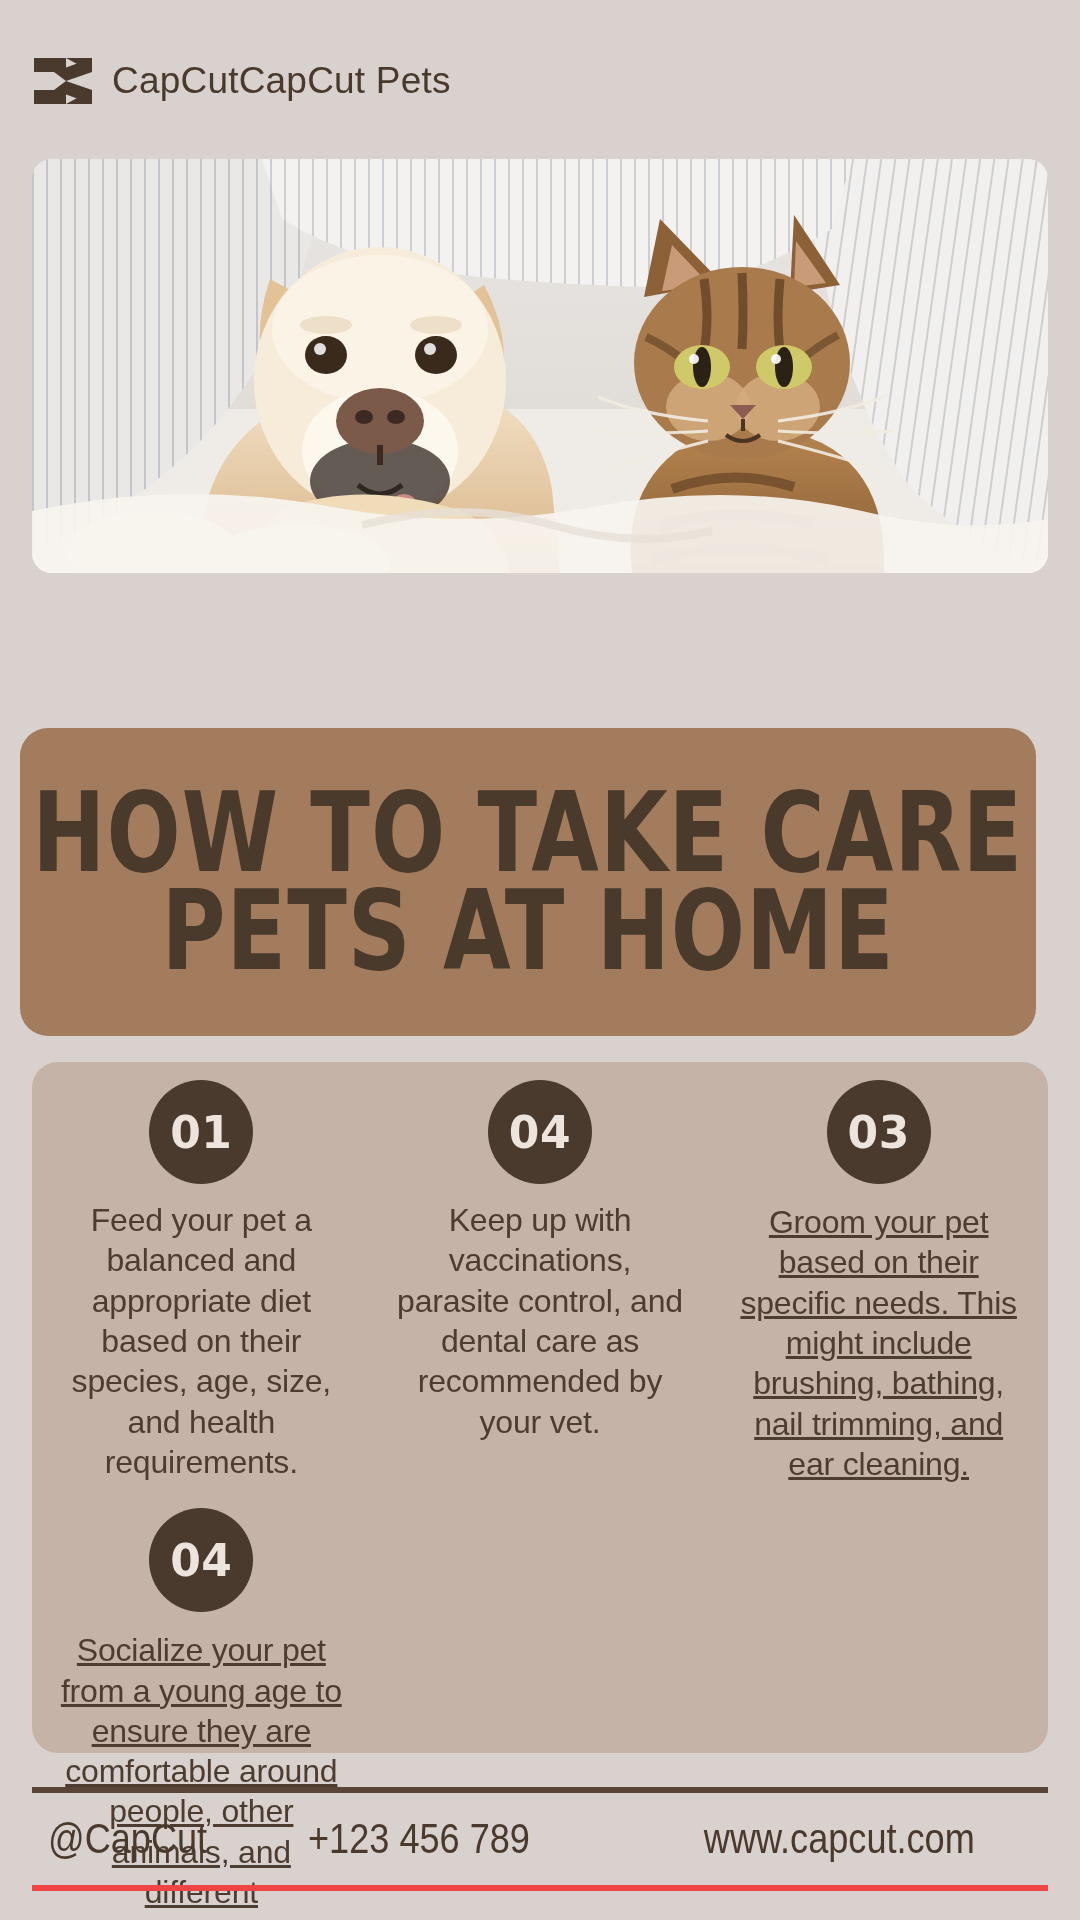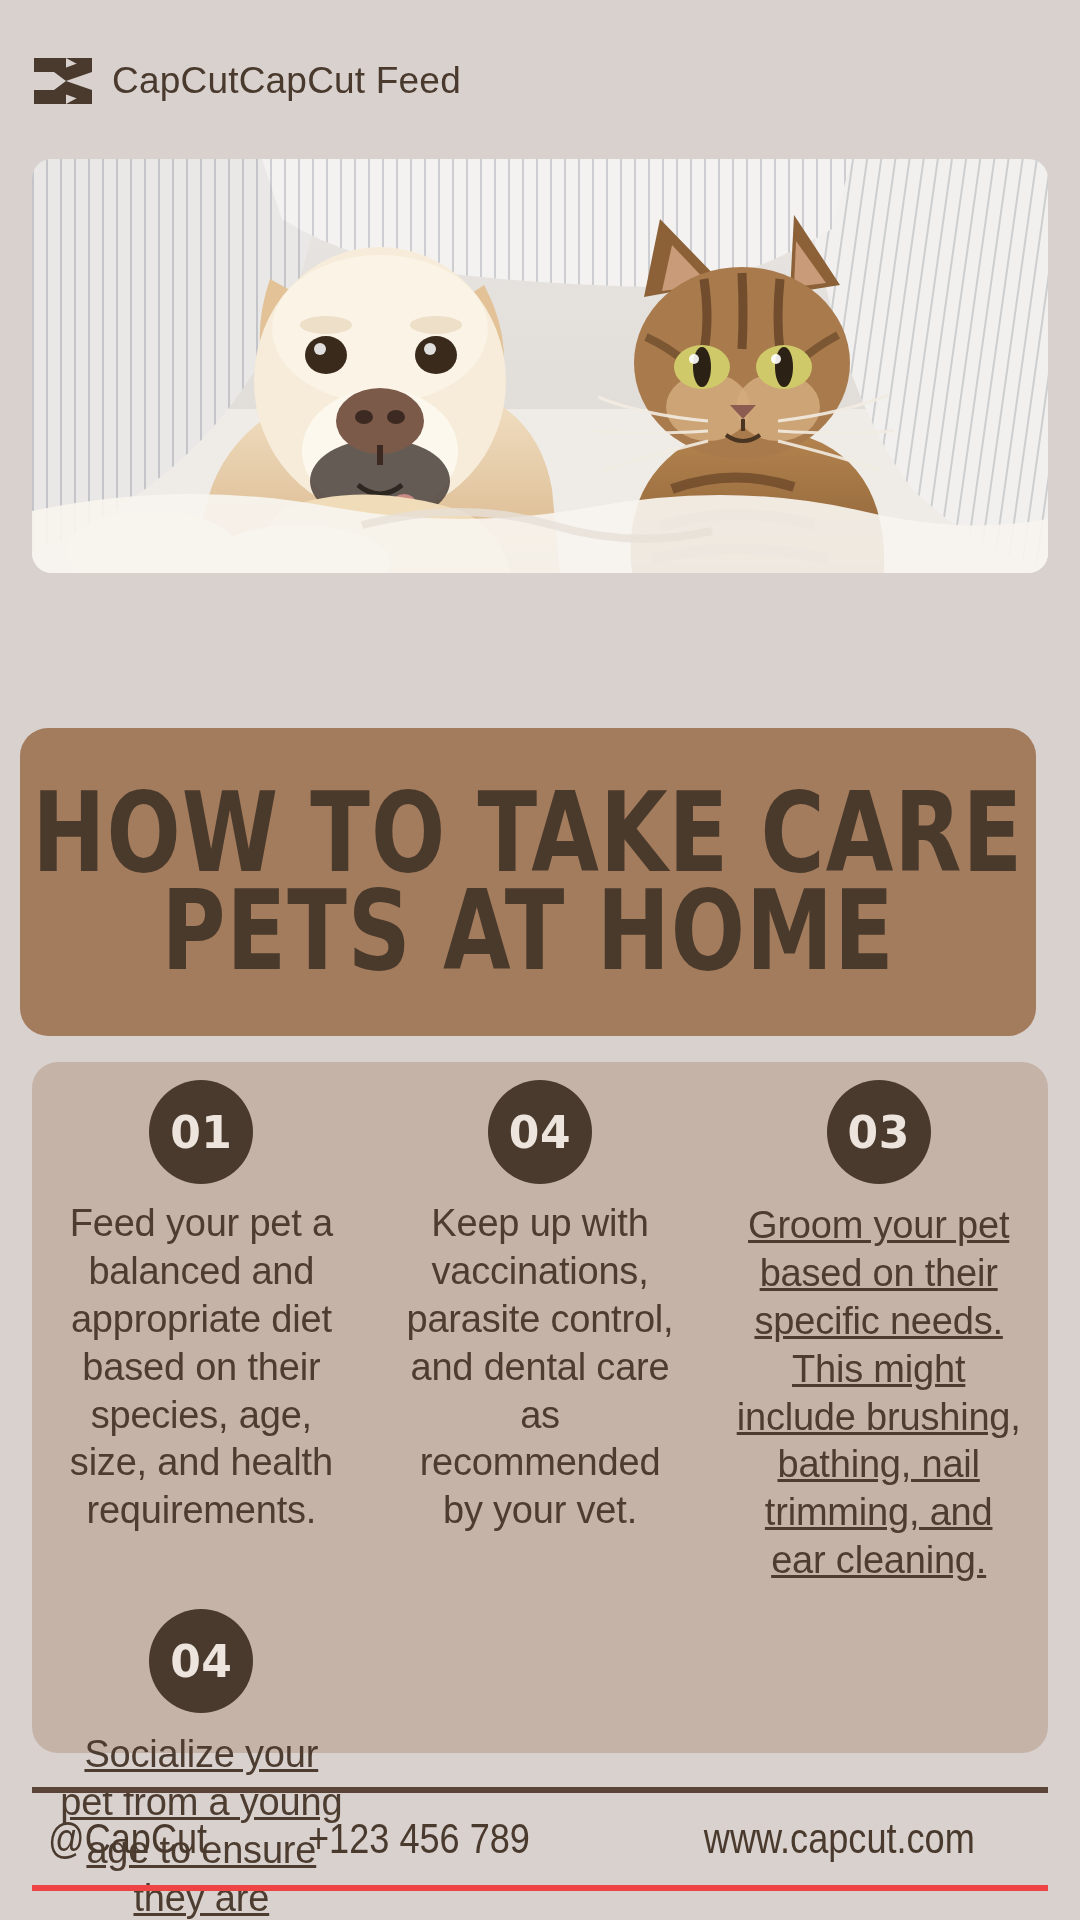--- a/index.html
+++ b/index.html
@@ -111,21 +111,21 @@
     justify-content:center;
     font-family:"DejaVu Sans", sans-serif;
     font-weight:700;
     font-size:44px;
     letter-spacing:0.5px;
     flex:0 0 auto;
   }
   .tip-text {
     margin-top:16px;
     color:#4d3c30;
-    font-size:38px;
+    font-size:32px;
     line-height:1.26;
     text-align:center;
     letter-spacing:-0.2px;
   }
   .tip-3 .tip-text, .tip-4 .tip-text { margin-top:18px;text-decoration:underline; }
 
   
   .footer {
     position:absolute;
     left:32px; right:32px;
@@ -166,21 +166,21 @@
           <path d="M2 6 L2 20 L22 20 L22 38 L2 38 L2 52 L34 52 L34 38 L22 38 L22 20 L34 20 L34 6 Z" fill="#4a3a2e"></path>
           <path d="M2 6 L34 6 L60 20 L60 6 Z" fill="#4a3a2e"></path>
           <path d="M2 52 L34 52 L60 38 L60 52 Z" fill="#4a3a2e"></path>
           <path d="M34 6 L60 20 L60 38 L34 52 Z" fill="#4a3a2e" opacity="0"></path>
           <polygon points="22,20 60,6 60,20 34,29" fill="#4a3a2e"></polygon>
           <polygon points="22,38 60,52 60,38 34,29" fill="#4a3a2e"></polygon>
         </svg>
       </span>
       <span class="brand-name">CapCut</span>
     </div>
-    <div class="header-right">CapCut Feed</div>
+    <div class="header-right">CapCut Pets</div>
   </div>
 
   <div class="hero">
     <svg viewBox="0 0 1016 414" preserveAspectRatio="xMidYMid slice" aria-hidden="true">
       <defs>
         <linearGradient id="bedG" x1="0" y1="0" x2="0" y2="1">
           <stop offset="0%" stop-color="#e9e6e3"></stop>
           <stop offset="100%" stop-color="#dcd7d2"></stop>
         </linearGradient>
         <linearGradient id="furG" x1="0" y1="0" x2="0" y2="1">

